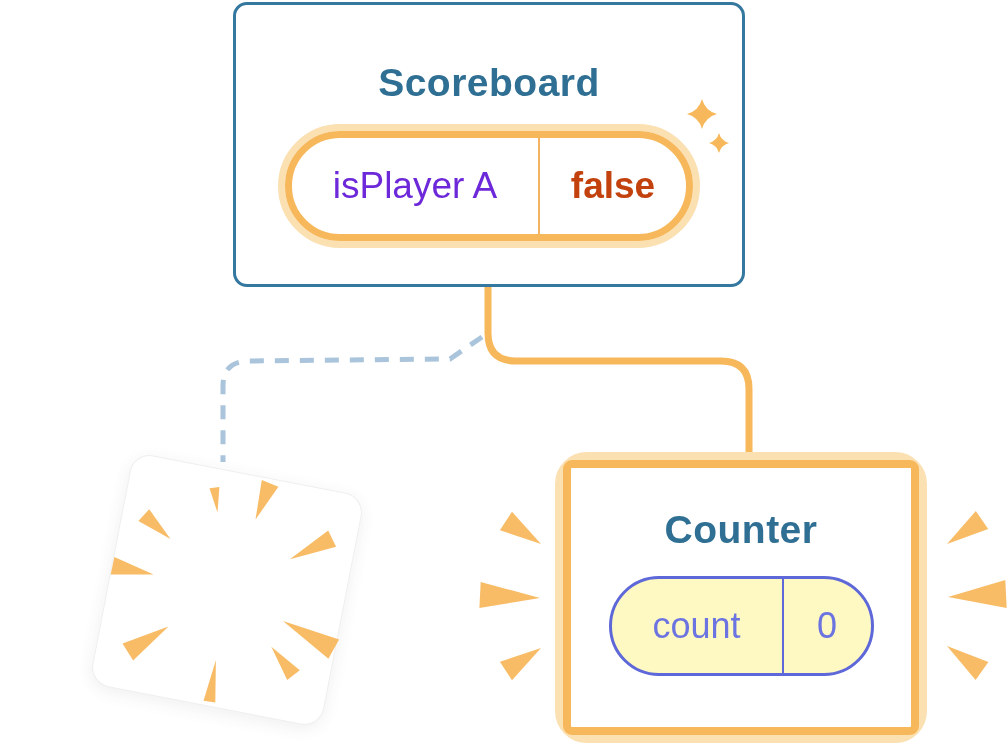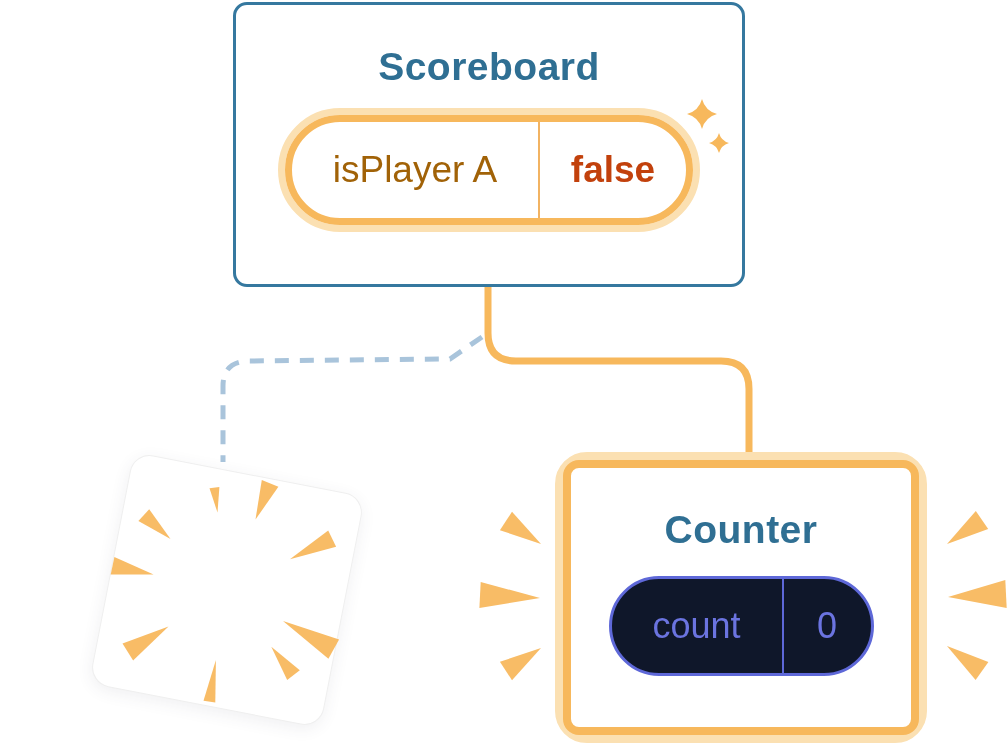--- a/index.html
+++ b/index.html
@@ -35,21 +35,21 @@
     display: flex;
     flex-direction: column;
     align-items: center;
   }
   .card-title {
     font-size: 39px;
     font-weight: 600;
     letter-spacing: 0.5px;
     color: #2F6F93;
   }
-  #scoreboard-card .card-title { margin-top: 40px; }
+  #scoreboard-card .card-title { margin-top: 56px; }
 
   .pill-outer-sb {
     margin-top: 19px;
     width: 422px; height: 124px;
     border: 7px solid #FBE0B2;
     border-radius: 70px;
   }
   .pill-inner-sb {
     width: 100%; height: 100%;
     background: #ffffff;
@@ -65,54 +65,54 @@
     justify-content: center;
   }
   .pill-inner-sb .cell-label { flex: 0 0 246px; }
   .pill-inner-sb .cell-value { flex: 1 1 auto; }
   .pill-divider-sb {
     flex: 0 0 2px;
     background: #F2B362;
   }
   .pill-label-text {
     font-size: 37px;
-    color: #a16207;
+    color: #6d28d9;
   }
   .pill-value-text {
     font-size: 37px;
     font-weight: 700;
     color: #c2410c;
   }
 
   
   #counter-card {
     position: absolute;
     left: 555px; top: 452px;
     width: 372px; height: 291px;
     border: 8px solid #FBE0B2;
     border-radius: 32px;
     background: #FBE0B2;
   }
   #counter-card .counter-inner {
     width: 100%; height: 100%;
     background: #ffffff;
     border: 8px solid #F7B85C;
-    border-radius: 16px;
+    border-radius: 9px;
     display: flex;
     flex-direction: column;
     align-items: center;
   }
   #counter-card .card-title { margin-top: 40px; }
 
   .pill-counter {
     margin-top: 24px;
     width: 265px; height: 100px;
     border: 3px solid #5E68D8;
     border-radius: 52px;
-    background: #0f172a;
+    background: #fef9c3;
     display: flex;
     align-items: stretch;
     overflow: hidden;
   }
   .pill-counter .pill-cell {
     display: flex;
     align-items: center;
     justify-content: center;
   }
   .pill-counter .cell-label { flex: 0 0 170px; }

